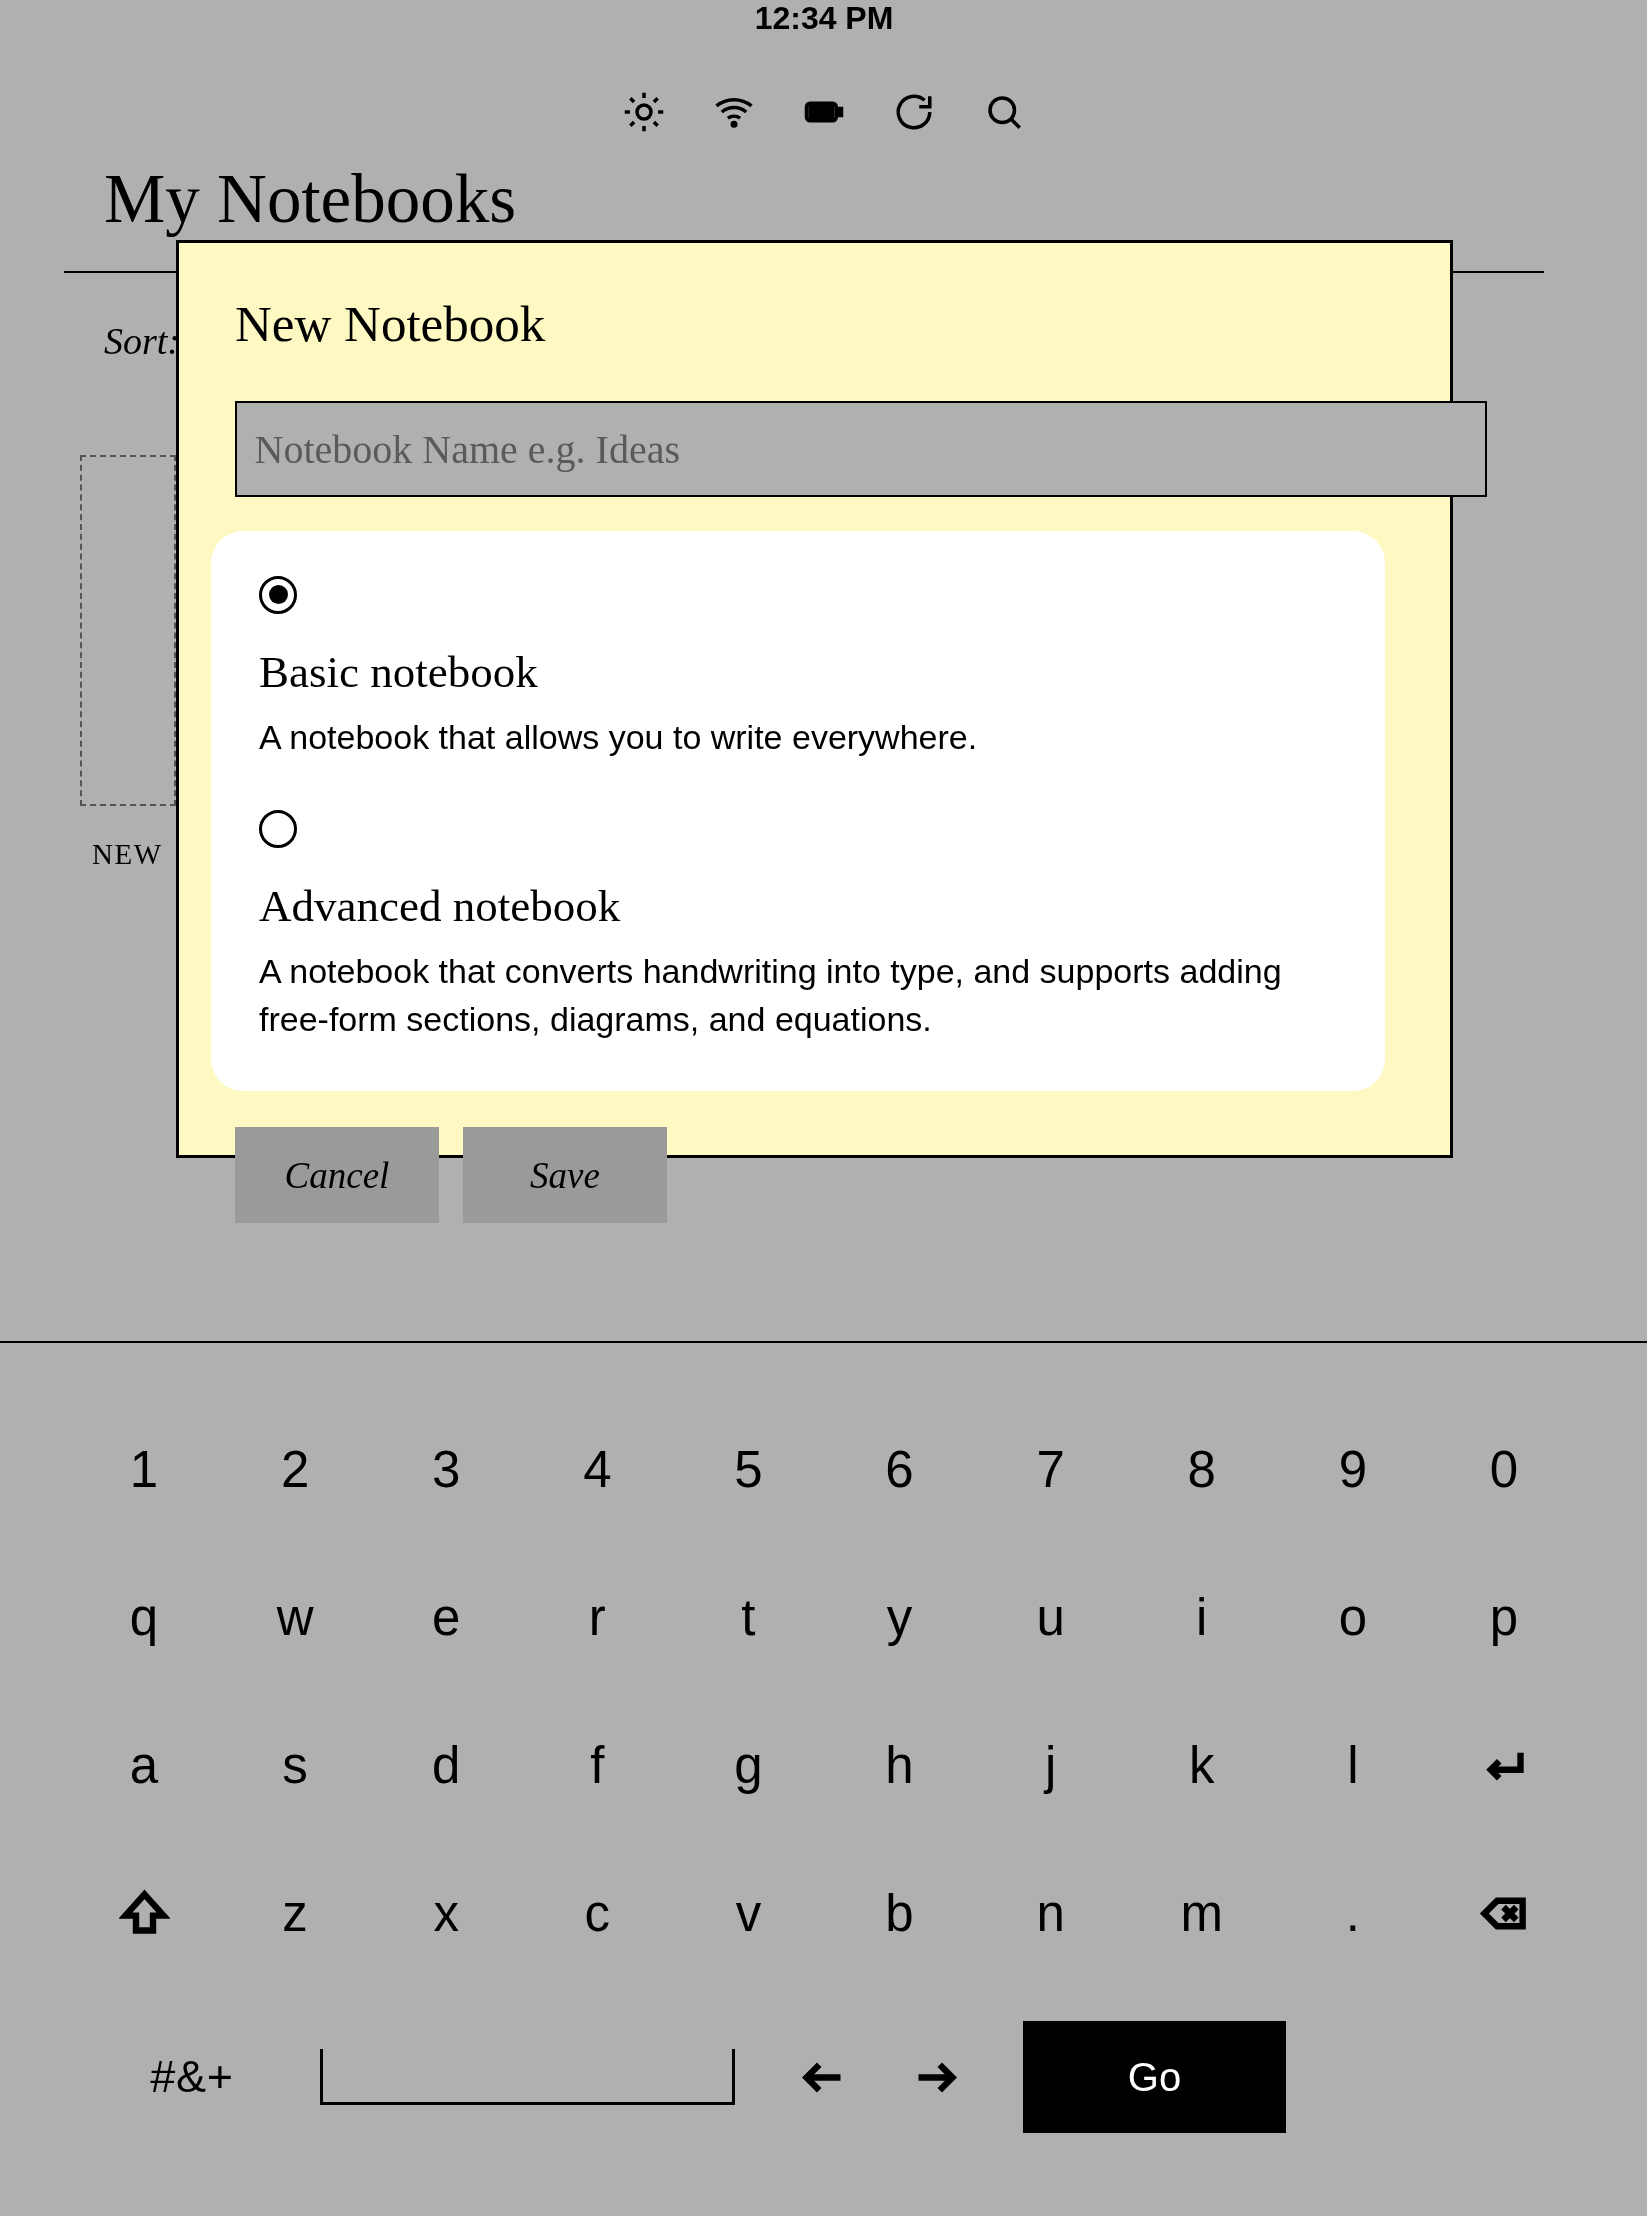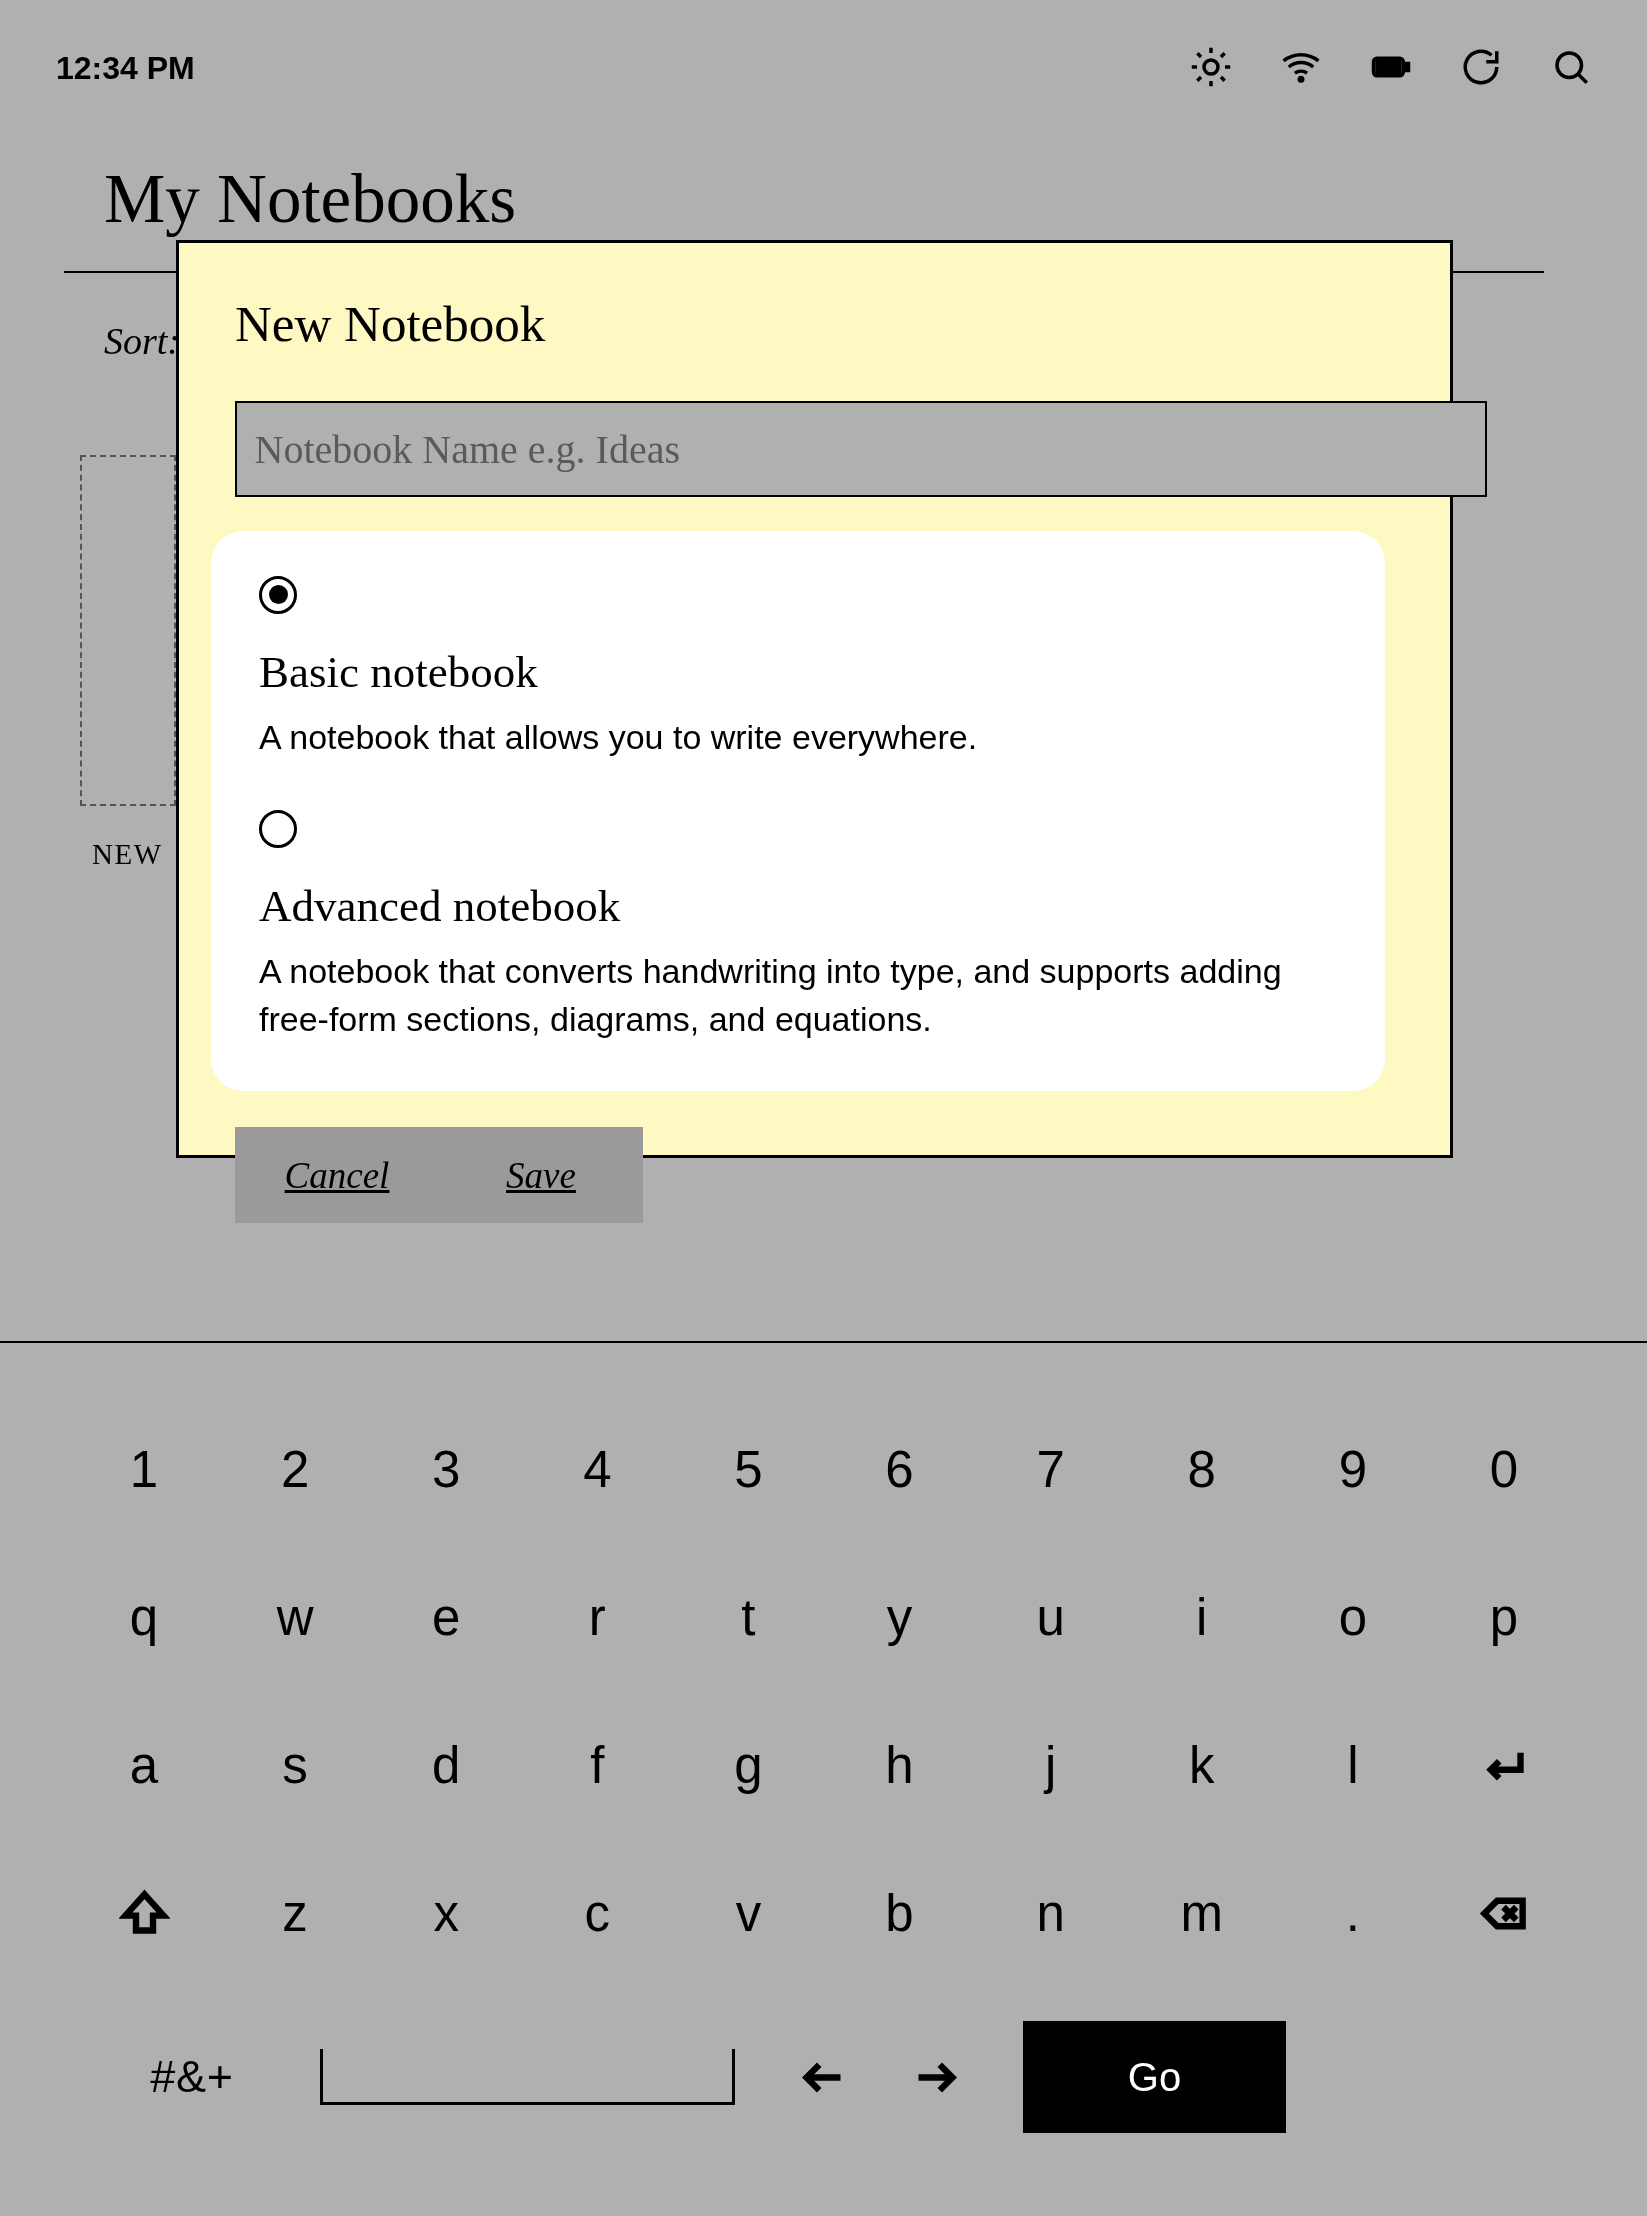--- a/index.html
+++ b/index.html
@@ -16,20 +16,21 @@
 
   
   .statusbar {
     position: absolute;
     top: 0; left: 0; right: 0;
     height: 136px;
     display: flex;
     align-items: center;
     justify-content: space-between;
     padding: 0 56px;
+    flex-direction: column;
   }
   .statusbar .time { font-size: 32px; font-weight: 600; }
   .statusbar .icons { display: flex; gap: 48px; align-items: center; }
   .statusbar svg { width: 42px; height: 42px; stroke: #000; fill: none; stroke-width: 2; }
 
   
   .page-title {
     position: absolute;
     top: 160px; left: 104px;
     font-size: 69px;
@@ -105,21 +106,21 @@
   .radio.selected::after {
     content: '';
     width: 19px; height: 19px;
     background: #000;
     border-radius: 50%;
   }
   .option-body { flex: 1; }
   .option-title { font-size: 45px; margin-bottom: 16px; }
   .option-desc { font-size: 34px; line-height: 1.4; }
 
-  .modal-buttons { display: flex; margin-top: 36px; text-decoration: underline; }
+  .modal-buttons { display: flex; gap: 24px; margin-top: 36px; }
   .modal-buttons button {
     width: 204px; height: 96px;
     background: #9a9a9a;
     border: none;
     font-size: 37px;
     font-style: italic;
     font-family: Georgia, serif;
     cursor: pointer;
   }
 

